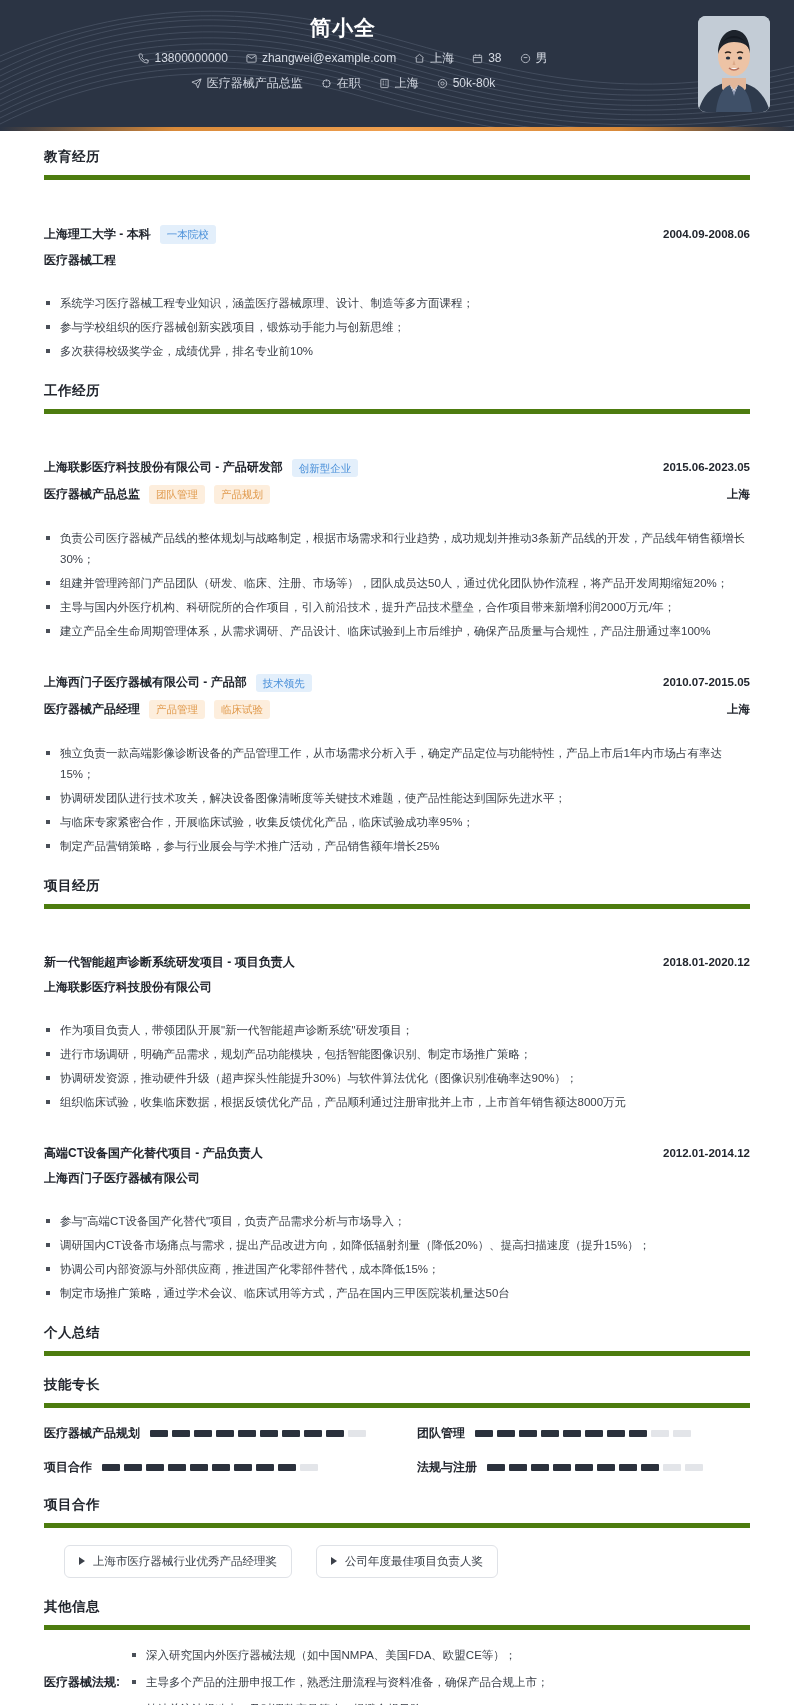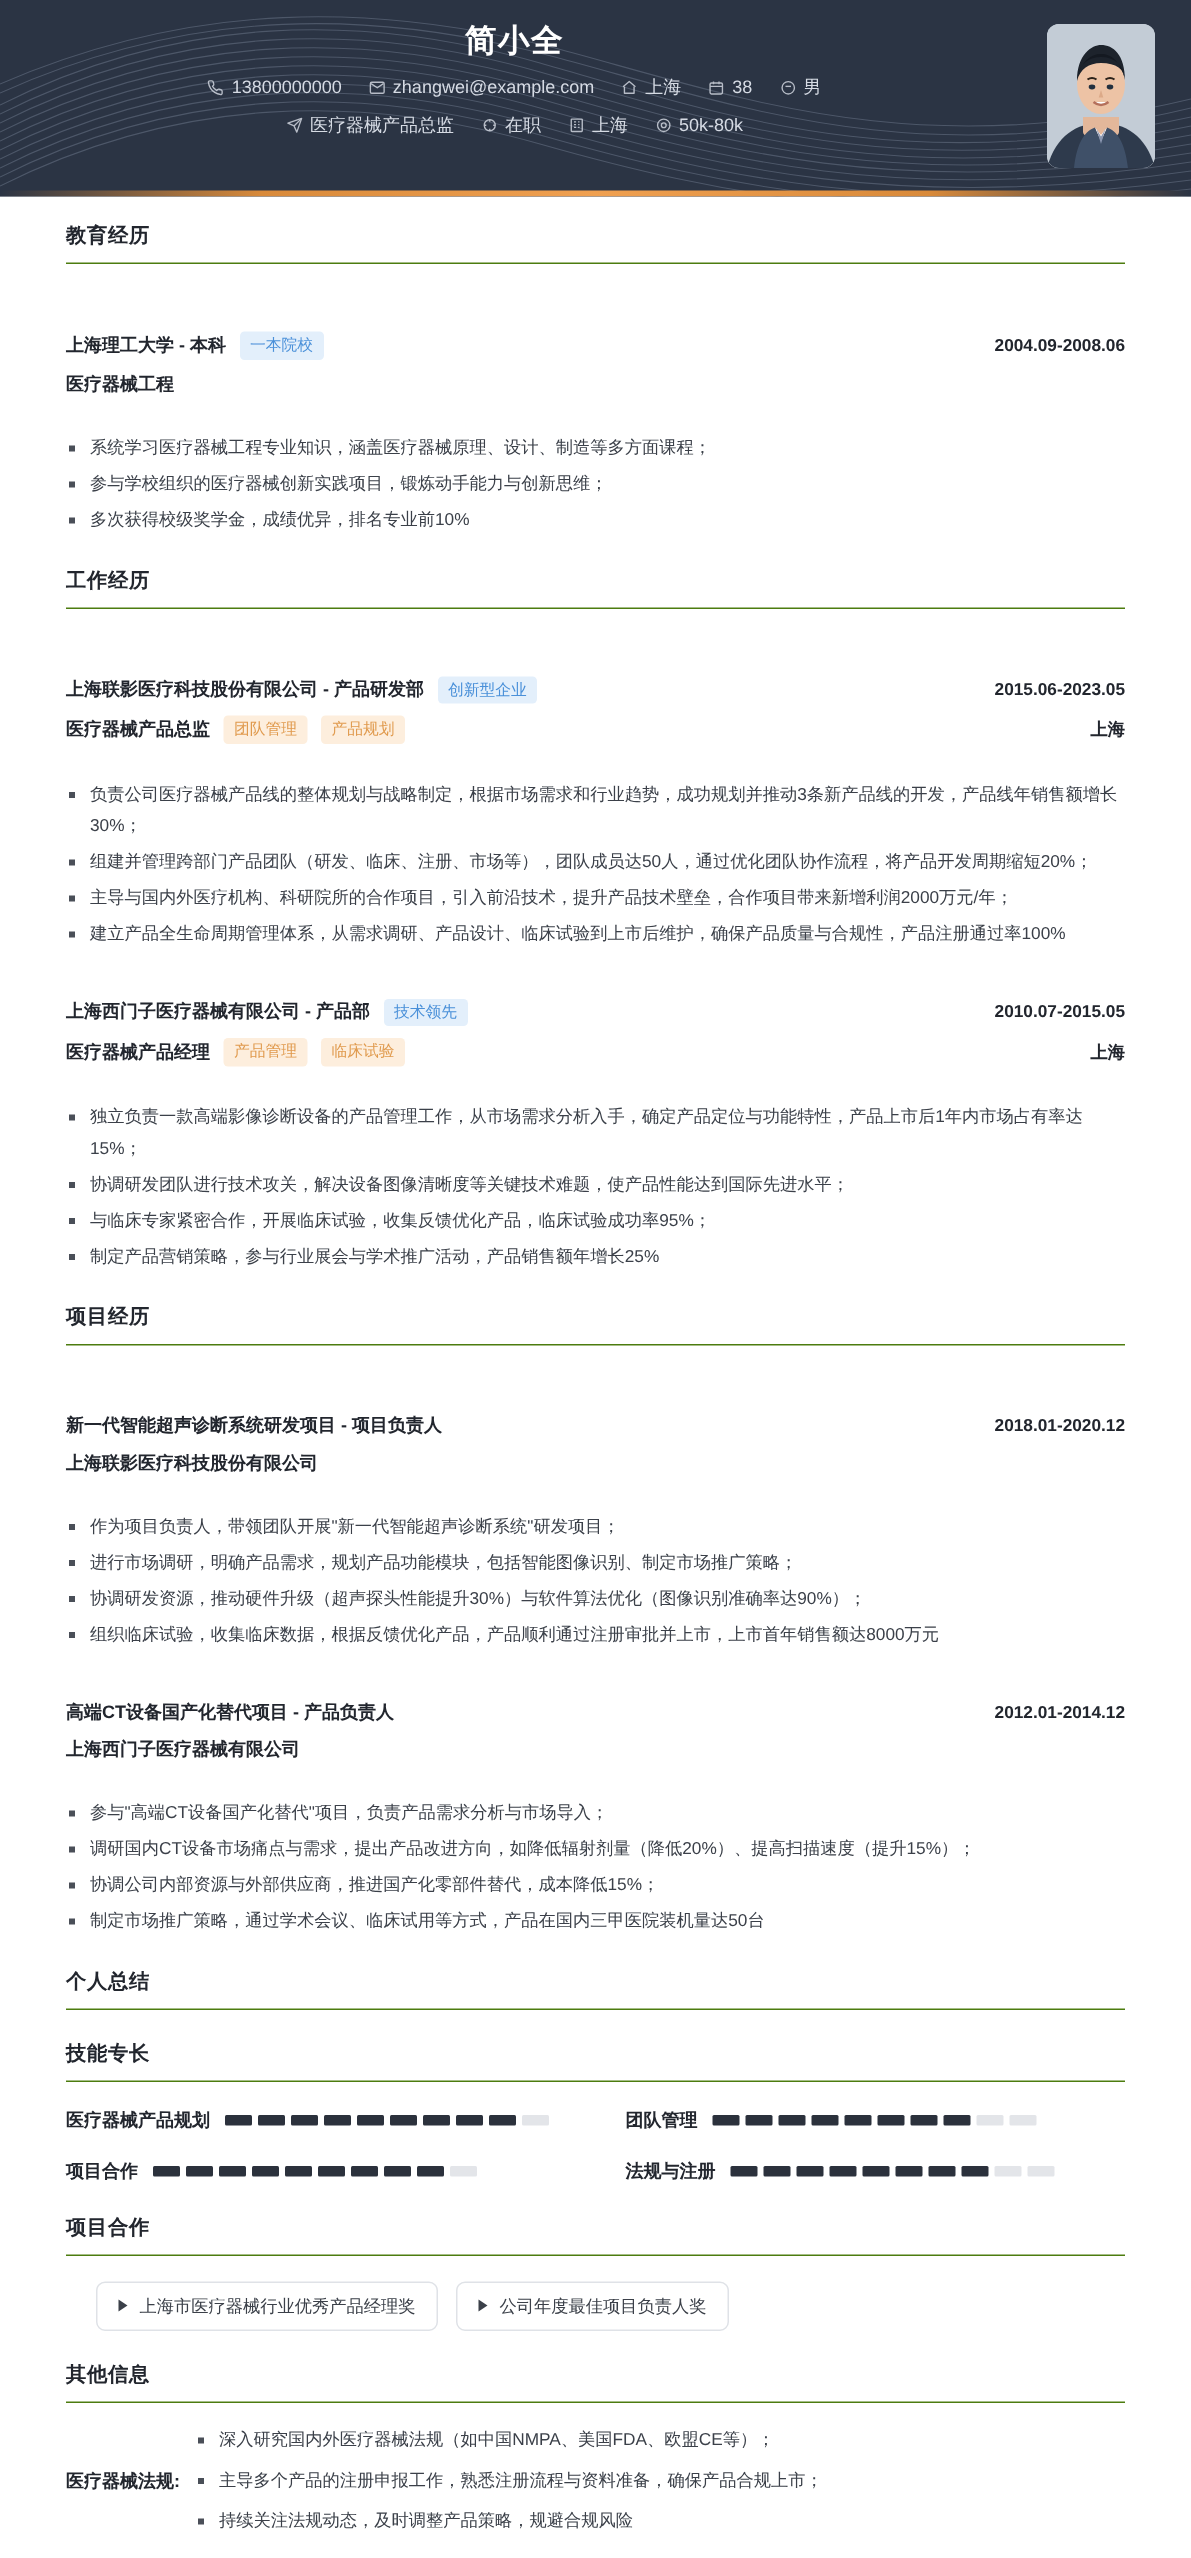--- a/index.html
+++ b/index.html
@@ -63,21 +63,21 @@
   
   .page { padding: 0 44px 26px 44px; }
 
   .section { margin-top: 20px; }
   .section:first-child { margin-top: 17px; }
   .sec-title {
     font-size: 13.5px;
     font-weight: 700;
     color: #22262e;
     padding-bottom: 9px;
-    border-bottom: 1px solid #4d7c0f;
+    border-bottom: 5px solid #4d7c0f;
     letter-spacing: .5px;
   }
   .sec-body { padding-top: 13px; }
 
   
   .entry { margin-bottom: 15px; }
   .entry:last-child { margin-bottom: 2px; }
   .entry-line {
     display: flex; align-items: baseline; justify-content: space-between;
     gap: 10px;
@@ -139,21 +139,21 @@
     row-gap: 17px;
     padding-top: 4px;
   }
   .skill { display: flex; align-items: center; gap: 10px; }
   .skill-name { font-size: 12px; font-weight: 700; color: #22262e; white-space: nowrap; }
   .skill-bar { display: flex; gap: 4px; }
   .seg { width: 18px; height: 7px; border-radius: 1px; background: #e3e5e9; }
   .seg.on { background: #2b313c; }
 
   
-  .awards { display: flex; flex-wrap: wrap; gap: 12px; padding-top: 4px; padding-left: 20px; }
+  .awards { display: flex; flex-wrap: wrap; gap: 24px; padding-top: 4px; padding-left: 20px; }
   .award {
     display: inline-flex; align-items: center;
     border: 1px solid #dfe2e7;
     border-radius: 6px;
     padding: 8px 14px;
     font-size: 11.5px;
     color: #3b4049;
     background: #fff;
   }
   .award .tri {

